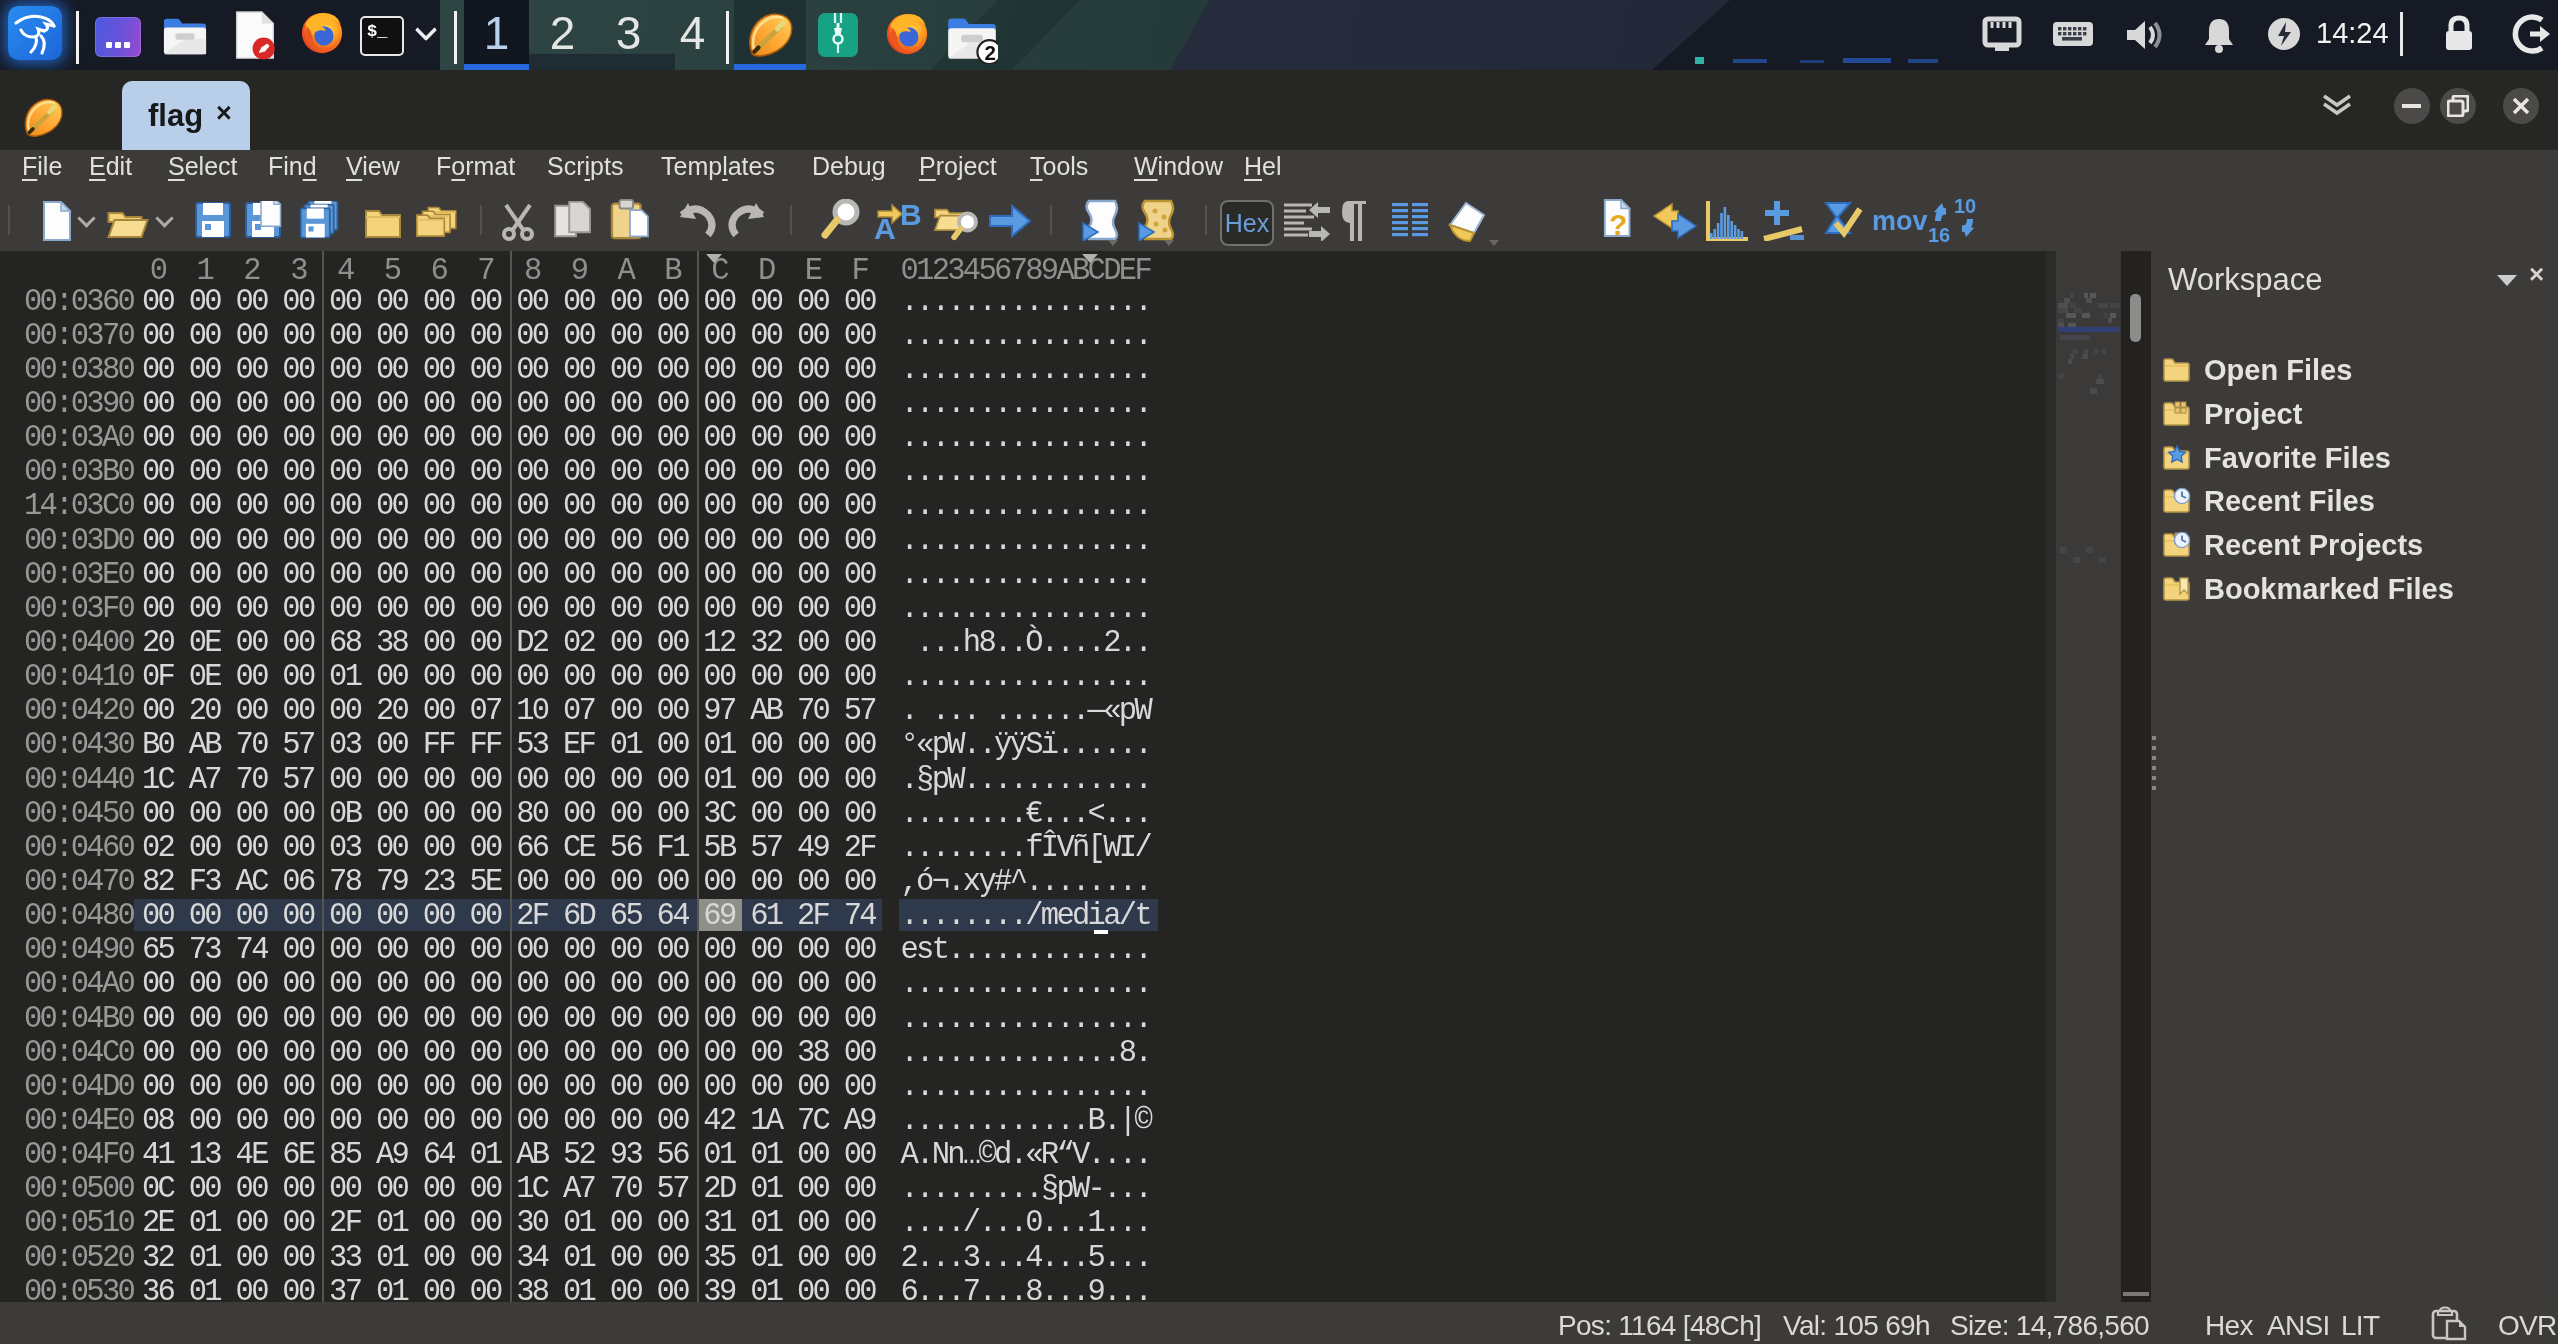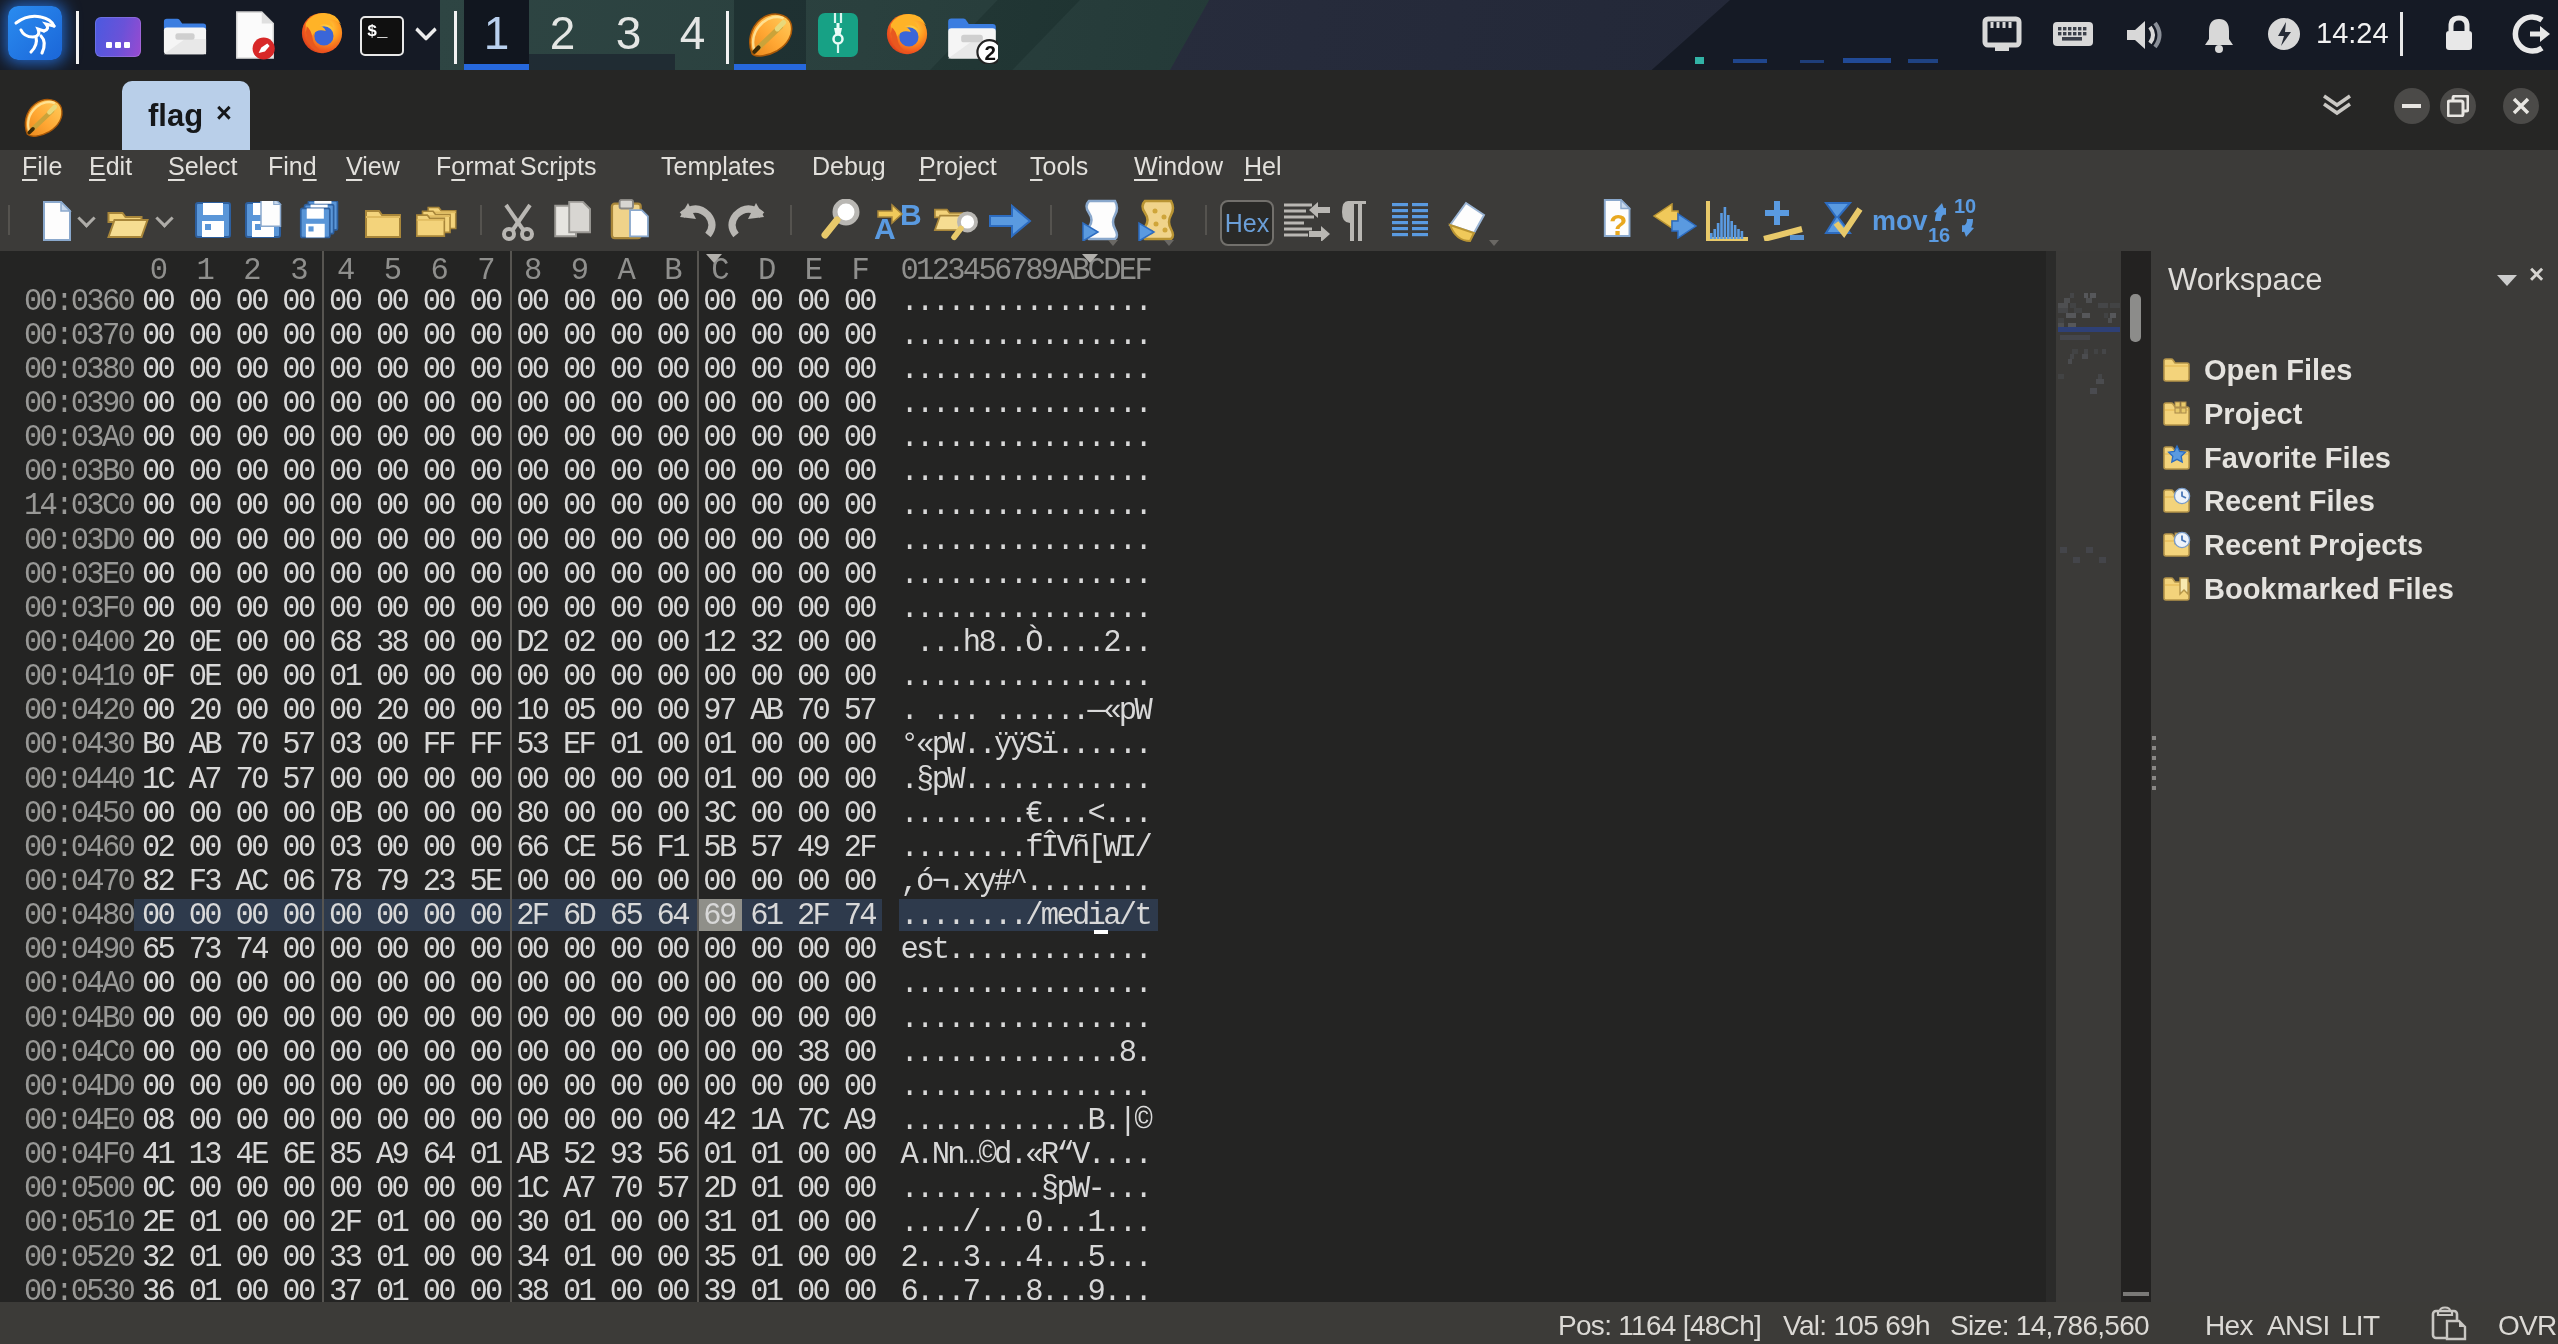--- a/index.html
+++ b/index.html
@@ -74,21 +74,21 @@
 <div class="hrow" style="top:101.9px"><span class="ha">00:0380</span><span class="hh">00 00 00 00 00 00 00 00 00 00 00 00 00 00 00 00</span><span class="hs">................</span></div>
 <div class="hrow" style="top:136.0px"><span class="ha">00:0390</span><span class="hh">00 00 00 00 00 00 00 00 00 00 00 00 00 00 00 00</span><span class="hs">................</span></div>
 <div class="hrow" style="top:170.2px"><span class="ha">00:03A0</span><span class="hh">00 00 00 00 00 00 00 00 00 00 00 00 00 00 00 00</span><span class="hs">................</span></div>
 <div class="hrow" style="top:204.3px"><span class="ha">00:03B0</span><span class="hh">00 00 00 00 00 00 00 00 00 00 00 00 00 00 00 00</span><span class="hs">................</span></div>
 <div class="hrow" style="top:238.4px"><span class="ha">14:03C0</span><span class="hh">00 00 00 00 00 00 00 00 00 00 00 00 00 00 00 00</span><span class="hs">................</span></div>
 <div class="hrow" style="top:272.6px"><span class="ha">00:03D0</span><span class="hh">00 00 00 00 00 00 00 00 00 00 00 00 00 00 00 00</span><span class="hs">................</span></div>
 <div class="hrow" style="top:306.7px"><span class="ha">00:03E0</span><span class="hh">00 00 00 00 00 00 00 00 00 00 00 00 00 00 00 00</span><span class="hs">................</span></div>
 <div class="hrow" style="top:340.9px"><span class="ha">00:03F0</span><span class="hh">00 00 00 00 00 00 00 00 00 00 00 00 00 00 00 00</span><span class="hs">................</span></div>
 <div class="hrow" style="top:375.0px"><span class="ha">00:0400</span><span class="hh">20 0E 00 00 68 38 00 00 D2 02 00 00 12 32 00 00</span><span class="hs"> ...h8..Ò....2..</span></div>
 <div class="hrow" style="top:409.1px"><span class="ha">00:0410</span><span class="hh">0F 0E 00 00 01 00 00 00 00 00 00 00 00 00 00 00</span><span class="hs">................</span></div>
-<div class="hrow" style="top:443.3px"><span class="ha">00:0420</span><span class="hh">00 20 00 00 00 20 00 00 10 05 00 00 97 AB 70 57</span><span class="hs">. ... ......—«pW</span></div>
+<div class="hrow" style="top:443.3px"><span class="ha">00:0420</span><span class="hh">00 20 00 00 00 20 00 07 10 07 00 00 97 AB 70 57</span><span class="hs">. ... ......—«pW</span></div>
 <div class="hrow" style="top:477.4px"><span class="ha">00:0430</span><span class="hh">B0 AB 70 57 03 00 FF FF 53 EF 01 00 01 00 00 00</span><span class="hs">°«pW..ÿÿSï......</span></div>
 <div class="hrow" style="top:511.6px"><span class="ha">00:0440</span><span class="hh">1C A7 70 57 00 00 00 00 00 00 00 00 01 00 00 00</span><span class="hs">.§pW............</span></div>
 <div class="hrow" style="top:545.7px"><span class="ha">00:0450</span><span class="hh">00 00 00 00 0B 00 00 00 80 00 00 00 3C 00 00 00</span><span class="hs">........€...&lt;...</span></div>
 <div class="hrow" style="top:579.8px"><span class="ha">00:0460</span><span class="hh">02 00 00 00 03 00 00 00 66 CE 56 F1 5B 57 49 2F</span><span class="hs">........fÎVñ[WI/</span></div>
 <div class="hrow" style="top:614.0px"><span class="ha">00:0470</span><span class="hh">82 F3 AC 06 78 79 23 5E 00 00 00 00 00 00 00 00</span><span class="hs">,ó¬.xy#^........</span></div>
 <div class="hrow" style="top:648.1px"><span class="ha">00:0480</span><span class="hh">00 00 00 00 00 00 00 00 2F 6D 65 64 69 61 2F 74</span><span class="hs">......../media/t</span></div>
 <div class="hrow" style="top:682.3px"><span class="ha">00:0490</span><span class="hh">65 73 74 00 00 00 00 00 00 00 00 00 00 00 00 00</span><span class="hs">est.............</span></div>
 <div class="hrow" style="top:716.4px"><span class="ha">00:04A0</span><span class="hh">00 00 00 00 00 00 00 00 00 00 00 00 00 00 00 00</span><span class="hs">................</span></div>
 <div class="hrow" style="top:750.5px"><span class="ha">00:04B0</span><span class="hh">00 00 00 00 00 00 00 00 00 00 00 00 00 00 00 00</span><span class="hs">................</span></div>
 <div class="hrow" style="top:784.7px"><span class="ha">00:04C0</span><span class="hh">00 00 00 00 00 00 00 00 00 00 00 00 00 00 38 00</span><span class="hs">..............8.</span></div>
@@ -402,21 +402,21 @@
       <path d="M2 2 L16 16 M16 2 L2 16" stroke="#e8e6e2" stroke-width="3.5"></path>
     </svg>
   </div>
 <div id="menubar">
     <span class="mi" style="left:22px"><span class="mn">F</span>ile</span>
     <span class="mi" style="left:89px"><span class="mn">E</span>dit</span>
     <span class="mi" style="left:168px"><span class="mn">S</span>elect</span>
     <span class="mi" style="left:268px">Fin<span class="mn">d</span></span>
     <span class="mi" style="left:346px"><span class="mn">V</span>iew</span>
     <span class="mi" style="left:436px">F<span class="mn">o</span>rmat</span>
-    <span class="mi" style="left:520px">Scr<span class="mn">i</span>pts</span>
+    <span class="mi" style="left:547px">Scr<span class="mn">i</span>pts</span>
     <span class="mi" style="left:661px">Temp<span class="mn">l</span>ates</span>
     <span class="mi" style="left:812px">Debu<span class="mn">g</span></span>
     <span class="mi" style="left:919px"><span class="mn">P</span>roject</span>
     <span class="mi" style="left:1030px"><span class="mn">T</span>ools</span>
     <span class="mi" style="left:1134px"><span class="mn">W</span>indow</span>
     <span class="mi" style="left:1244px"><span class="mn">H</span>el</span>
   </div>
 <div id="toolbar"></div>
 <div style="position:absolute;left:8px;top:205px;width:2px;height:30px;background:#55534f"></div>
 <svg style="position:absolute;left:38px;top:201px" width="36" height="40" viewBox="0 0 32 40">

